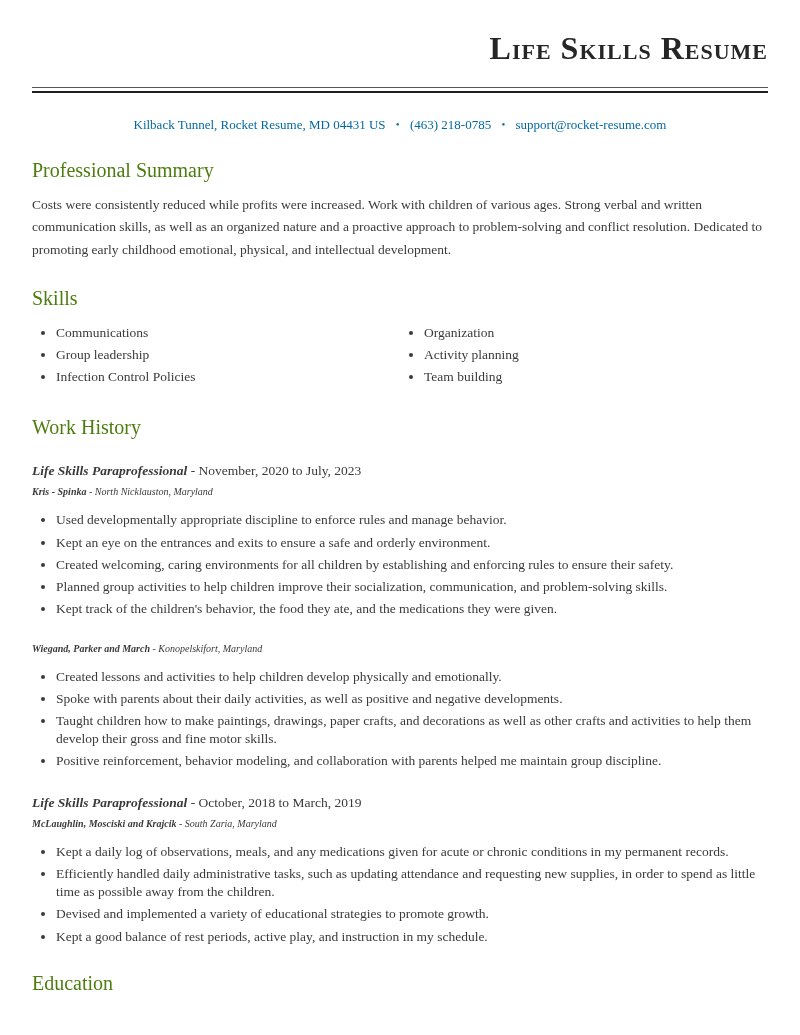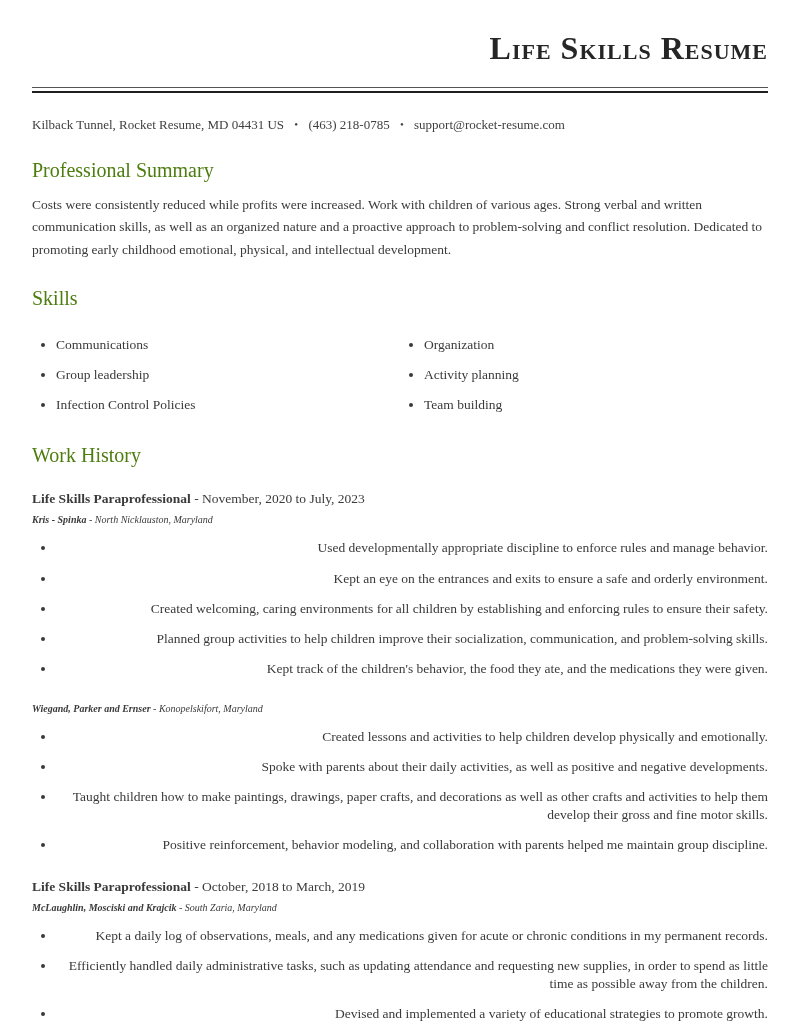--- a/index.html
+++ b/index.html
@@ -26,23 +26,23 @@
     color: #262626;
     margin: 10px 0 20px;
   }
   .header-rule {
     height: 3px;
     border-top: 1px solid #555555;
     border-bottom: 2px solid #1f1f1f;
     margin: 0 0 24px;
   }
   .contact-line {
-    text-align: left;
+    text-align: center;
     font-size: 13px;
-    color: #404040;
+    color: #0369a1;
     margin-bottom: 8px;
   }
   .contact-line .sep {
     display: inline-block;
     margin: 0 7px;
     font-size: 11px;
     vertical-align: 1px;
   }
   
   h2.section-heading {
@@ -65,21 +65,21 @@
   .skills-cols ul {
     width: 50%;
     margin: 2px 0 0;
     padding-left: 24px;
     list-style: disc;
   }
   .skills-cols li,
   .bullets li {
     font-size: 13.5px;
     line-height: 1.35;
-    margin: 12px 0 4px;
+    margin: 0 0 4px;
     color: #3a3a3a;
   }
   
   .job {
     margin-top: 24px;
   }
   .job-title-line,
   .edu-title-line {
     margin: 0 0 7px;
     font-size: 13.5px;
@@ -89,26 +89,26 @@
     margin: 0;
     font-size: 10px;
     font-style: italic;
   }
   .company-line .name,
   .school-line .name {
     font-weight: 700;
   }
   .bold {
     font-weight: 700;
+    font-style: italic;
   }
   .bullets {
     margin: 14px 0 0;
     padding-left: 24px;
     list-style: disc;
-    text-align: right;
   }
 </style>
 </head>
 <body>
 
 <div class="page">
 
   <header>
     <h1 class="page-title">Life Skills Resume</h1>
     <div class="header-rule"></div>
@@ -160,21 +160,21 @@
         <li>Used developmentally appropriate discipline to enforce rules and manage behavior.</li>
         <li>Kept an eye on the entrances and exits to ensure a safe and orderly environment.</li>
         <li>Created welcoming, caring environments for all children by establishing and enforcing rules to ensure their safety.</li>
         <li>Planned group activities to help children improve their socialization, communication, and problem-solving skills.</li>
         <li>Kept track of the children's behavior, the food they ate, and the medications they were given.</li>
       </ul>
     </div>
 
     <div class="job">
       <p class="company-line">
-        <span class="name">Wiegand, Parker and Ernser</span>
+        <span class="name">Wiegand, Parker and March</span>
         <span>-</span>
         <span>Konopelskifort, Maryland</span>
       </p>
       <ul class="bullets">
         <li>Created lessons and activities to help children develop physically and emotionally.</li>
         <li>Spoke with parents about their daily activities, as well as positive and negative developments.</li>
         <li>Taught children how to make paintings, drawings, paper crafts, and decorations as well as other crafts and activities to help them develop their gross and fine motor skills.</li>
         <li>Positive reinforcement, behavior modeling, and collaboration with parents helped me maintain group discipline.</li>
       </ul>
     </div>

